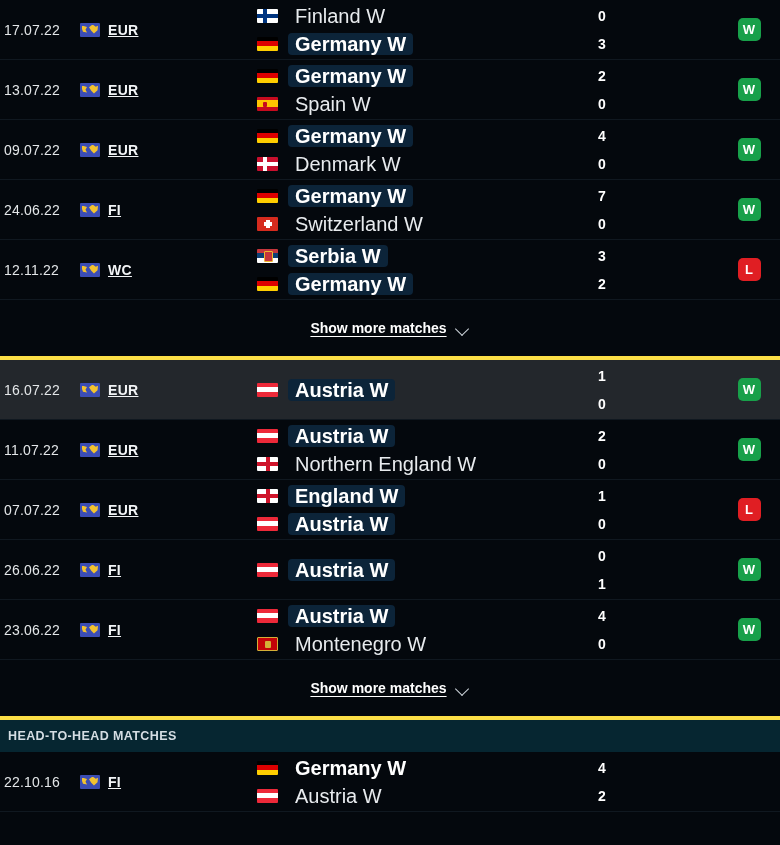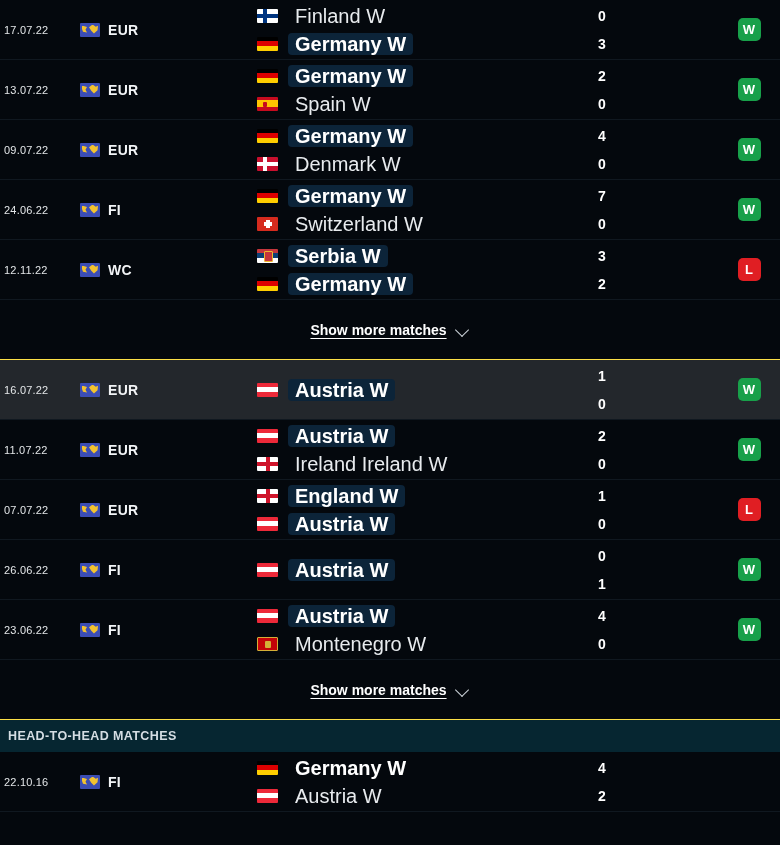--- a/index.html
+++ b/index.html
@@ -35,21 +35,21 @@
     display: flex;
     align-items: center;
     background: #04080d;
     border-bottom: 1px solid #101820;
   }
   .match-row.hover { background: #23272c; }
 
   .cell-date {
     width: 80px;
     padding-left: 4px;
-    font-size: 11px;
+    font-size: 14px;
     color: #e3e6e8;
     letter-spacing: .2px;
     flex-shrink: 0;
   }
   .cell-comp {
     width: 85px;
     display: flex;
     align-items: center;
     gap: 8px;
     flex-shrink: 0;
@@ -76,20 +76,21 @@
     left: 9px; top: 2px;
     width: 9px; height: 9px;
     background: #f2c230;
     clip-path: polygon(0 30%, 40% 0, 75% 25%, 100% 15%, 95% 65%, 55% 100%, 25% 70%);
   }
   .comp-name {
     font-size: 14px;
     font-weight: bold;
     color: #f2f4f6;
     letter-spacing: .3px;
+    text-decoration: underline;
   }
 
   .cell-teams {
     flex: 1;
     display: flex;
     flex-direction: column;
     justify-content: center;
     gap: 6px;
     min-width: 0;
     padding-left: 92px;
@@ -161,21 +162,21 @@
   .badge.w { background: #18a04a; }
   .badge.l { background: #e01e23; }
 
   
   .show-more-row {
     height: 60px;
     display: flex;
     align-items: center;
     justify-content: center;
     background: #04080d;
-    border-bottom: 1px solid #fde047;
+    border-bottom: 4px solid #fde047;
   }
   .show-more {
     display: inline-flex;
     align-items: center;
     gap: 9px;
     cursor: pointer;
   }
   .show-more-label {
     font-size: 14px;
     font-weight: bold;
@@ -433,21 +434,21 @@
         <div class="team-line">
           <span class="flag flag-austria f-stripe-h3">
             <i></i>
             <i></i>
             <i></i>
           </span>
           <span class="team-name winner">Austria W</span>
         </div>
         <div class="team-line">
           <span class="flag flag-nireland"></span>
-          <span class="team-name">Ireland Ireland W</span>
+          <span class="team-name">Northern England W</span>
         </div>
       </div>
       <div class="cell-scores">
         <div class="score">2</div>
         <div class="score">0</div>
       </div>
       <div class="cell-result">
         <span class="badge w">W</span>
       </div>
     </div>

